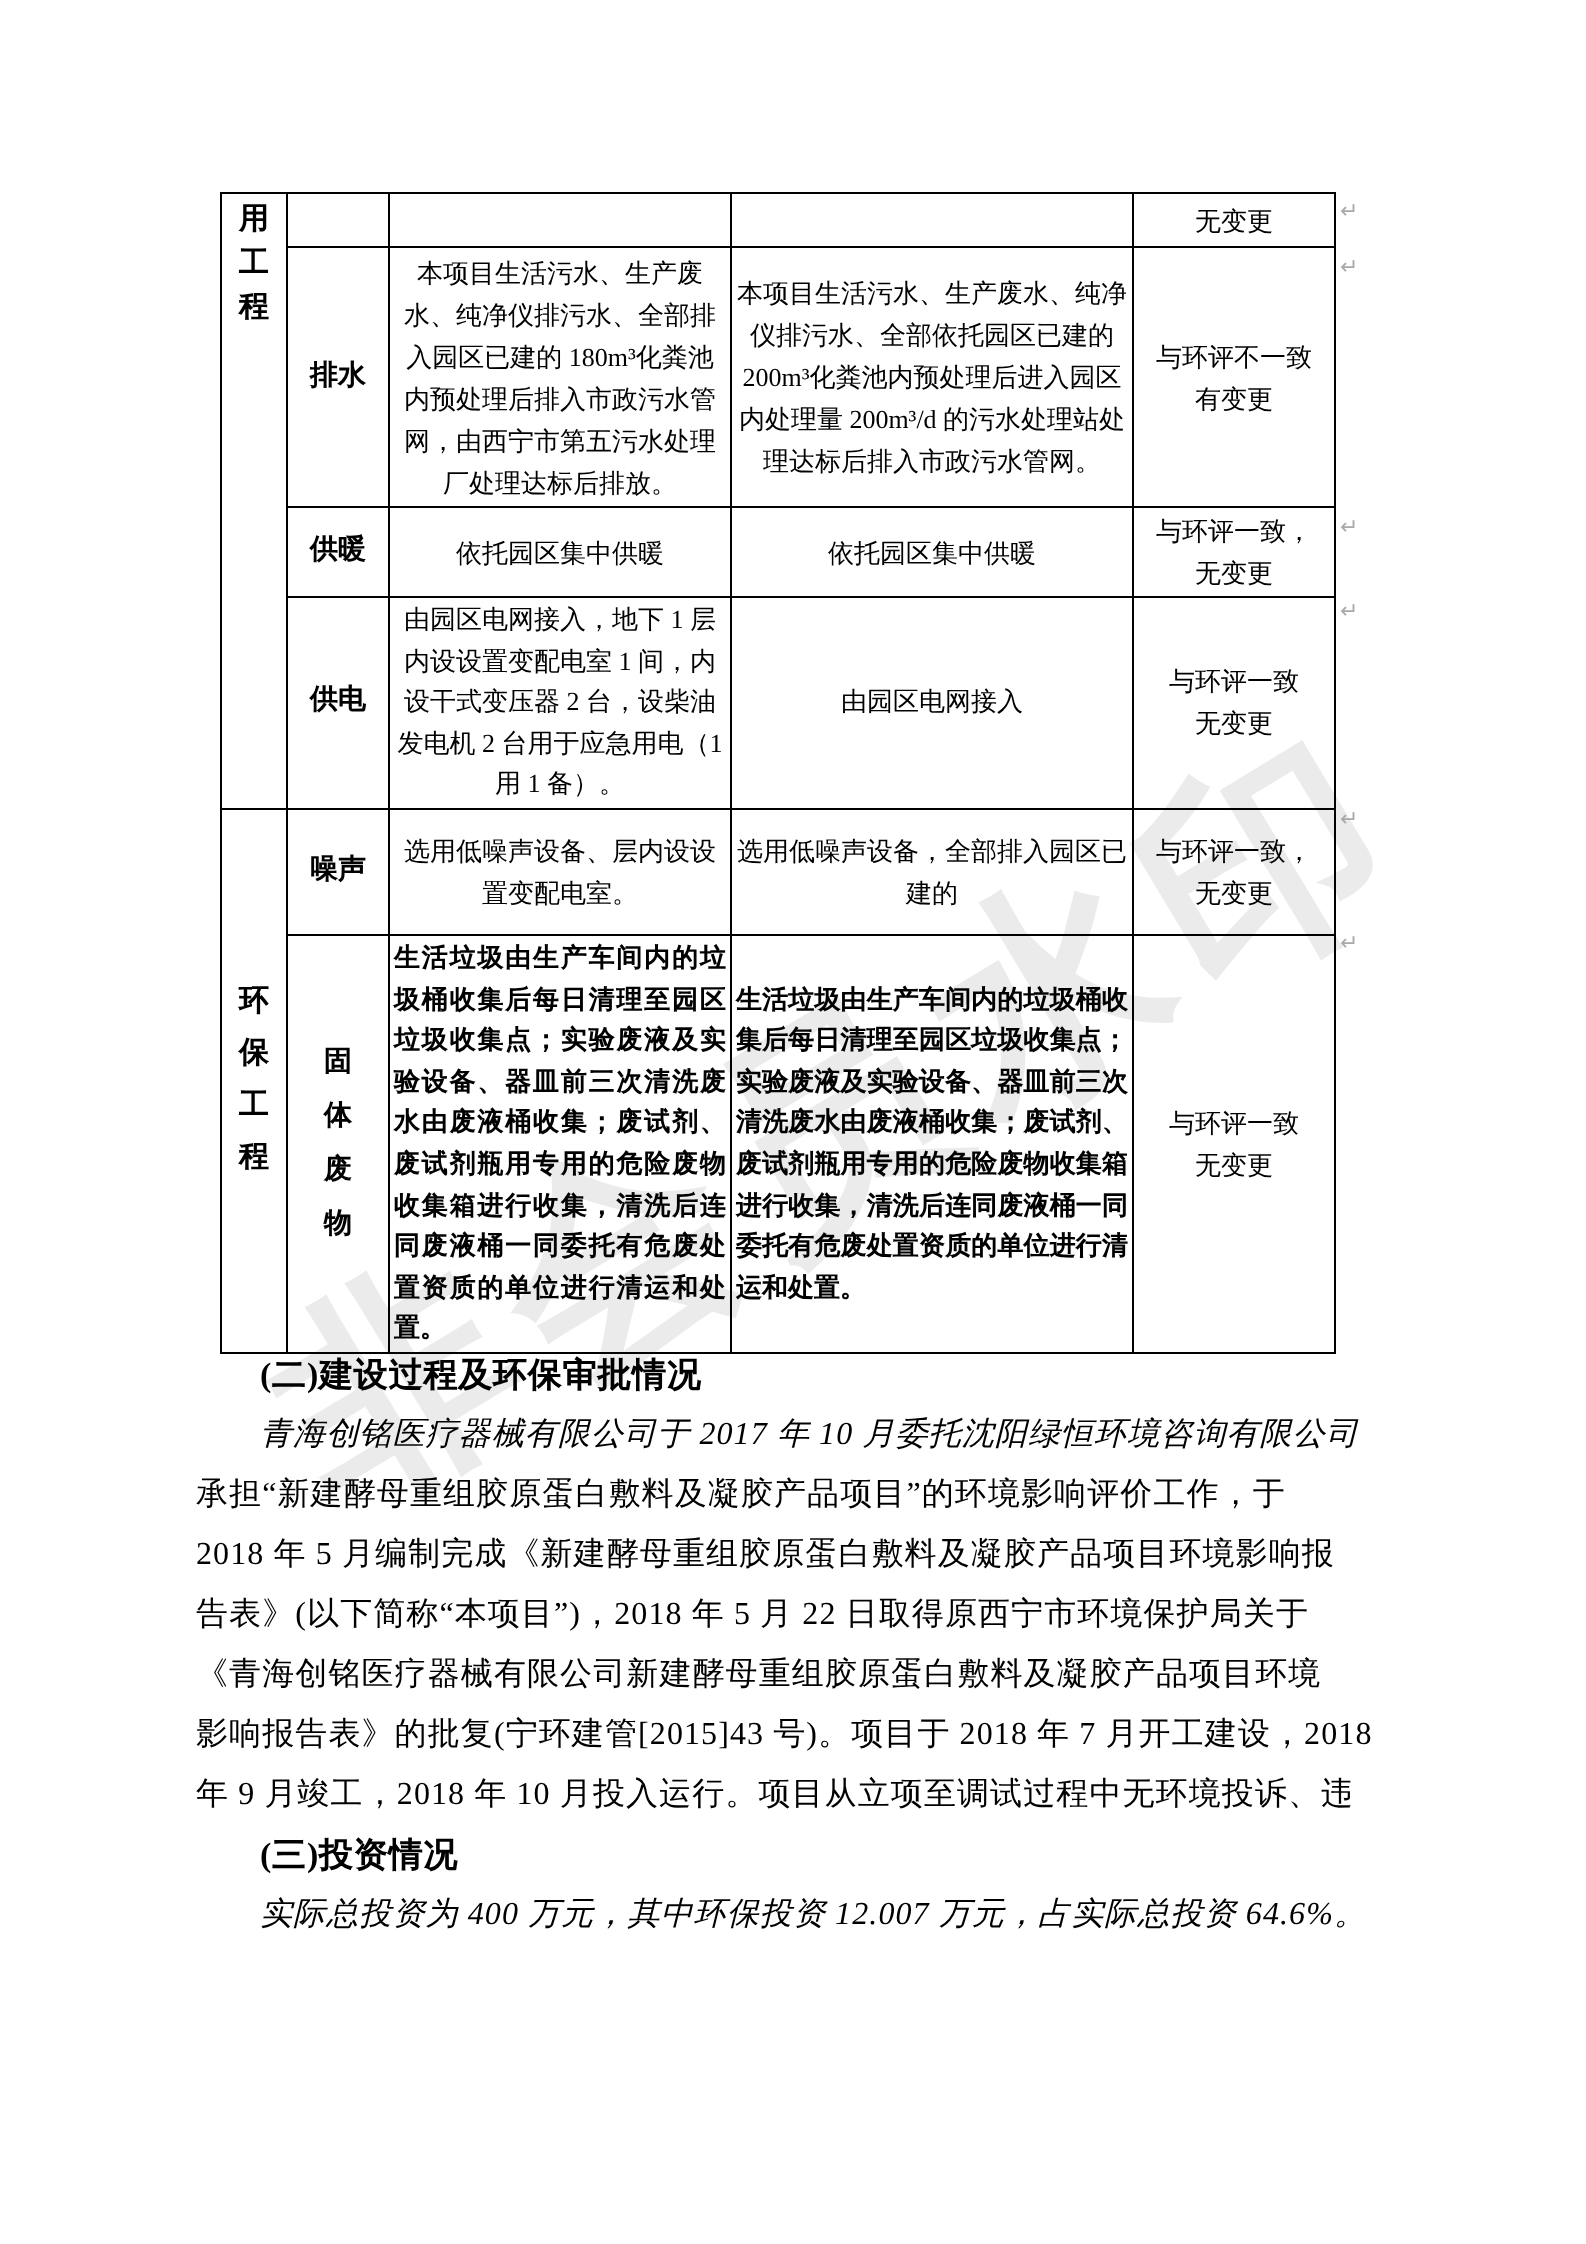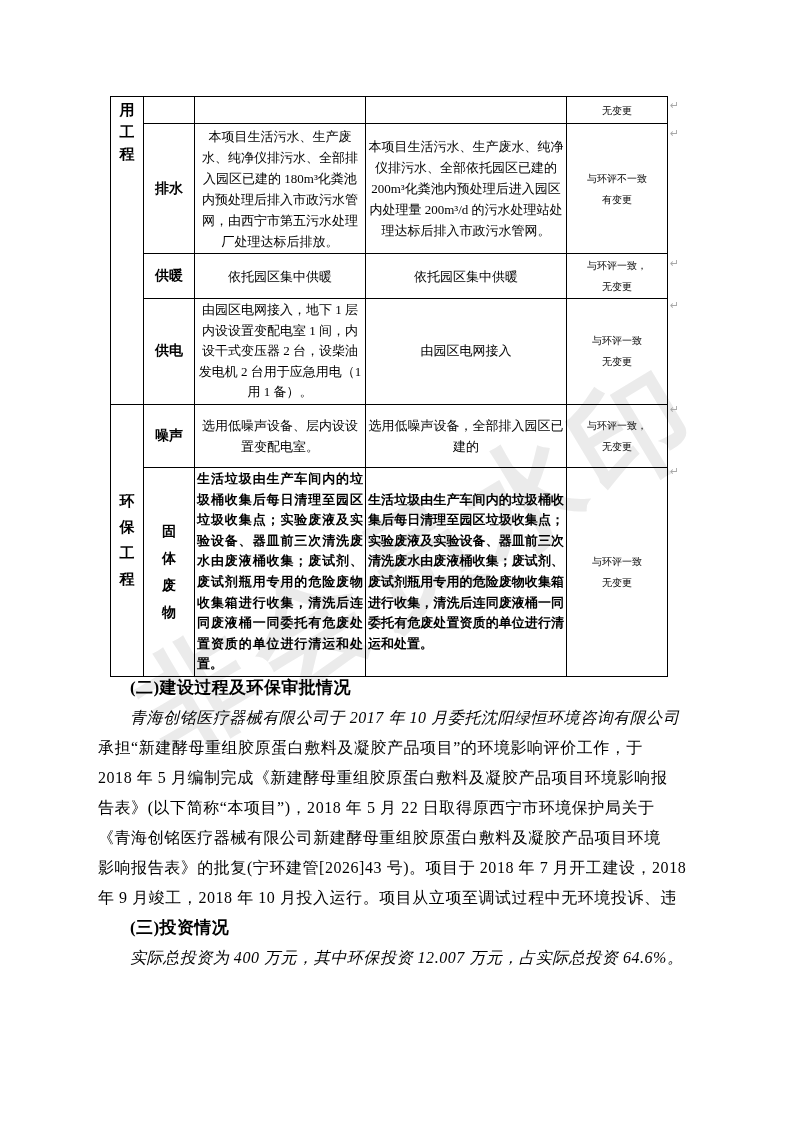--- a/index.html
+++ b/index.html
@@ -28,21 +28,21 @@
   td.group-cell{
     font-weight:bold;font-size:15px;line-height:22px;
     text-align:center;white-space:pre-line;
   }
   td.group-top{vertical-align:top;padding-top:2px;}
   td.group-mid{vertical-align:middle;line-height:26px;}
   td.row-label{text-align:center;font-size:14px;white-space:pre-line;line-height:27px;font-weight:bold;}
   td.row-label-h{line-height:20px;}
   td.cell-center{text-align:center;}
   td.cell-just{text-align:justify;font-weight:bold;}
-  td.status-cell{text-align:center;white-space:pre-line;font-size:10px;line-height:21px;}
+  td.status-cell{text-align:center;white-space:pre-line;font-size:13px;line-height:21px;}
   tr.lh-tight td.body-cell{line-height:20.6px;}
   
   .row-mark{
     position:absolute;left:670px;z-index:1;color:#a9a9a9;
     font-size:11px;line-height:11px;font-family:"DejaVu Sans",sans-serif;
   }
   
   .doc-body{position:absolute;left:98px;top:673px;width:600px;z-index:1;}
   .doc-heading{
     height:30px;line-height:30px;font-weight:bold;font-size:17px;
@@ -129,17 +129,17 @@
 <span class="row-mark" style="top:404px">↵</span>
 <span class="row-mark" style="top:466px">↵</span>
 
 <div class="doc-body">
   <div class="doc-heading">(二)建设过程及环保审批情况</div>
   <div class="doc-line indent">青海创铭医疗器械有限公司于 2017 年 10 月委托沈阳绿恒环境咨询有限公司</div>
   <div class="doc-line">承担“新建酵母重组胶原蛋白敷料及凝胶产品项目”的环境影响评价工作，于</div>
   <div class="doc-line">2018 年 5 月编制完成《新建酵母重组胶原蛋白敷料及凝胶产品项目环境影响报</div>
   <div class="doc-line">告表》(以下简称“本项目”)，2018 年 5 月 22 日取得原西宁市环境保护局关于</div>
   <div class="doc-line">《青海创铭医疗器械有限公司新建酵母重组胶原蛋白敷料及凝胶产品项目环境</div>
-  <div class="doc-line">影响报告表》的批复(宁环建管[2026]43 号)。项目于 2018 年 7 月开工建设，2018</div>
+  <div class="doc-line">影响报告表》的批复(宁环建管[2015]43 号)。项目于 2018 年 7 月开工建设，2018</div>
   <div class="doc-line">年 9 月竣工，2018 年 10 月投入运行。项目从立项至调试过程中无环境投诉、违</div>
   <div class="doc-heading">(三)投资情况</div>
   <div class="doc-line indent">实际总投资为 400 万元，其中环保投资 12.007 万元，占实际总投资 64.6%。</div>
 </div>
 
 </body></html>

